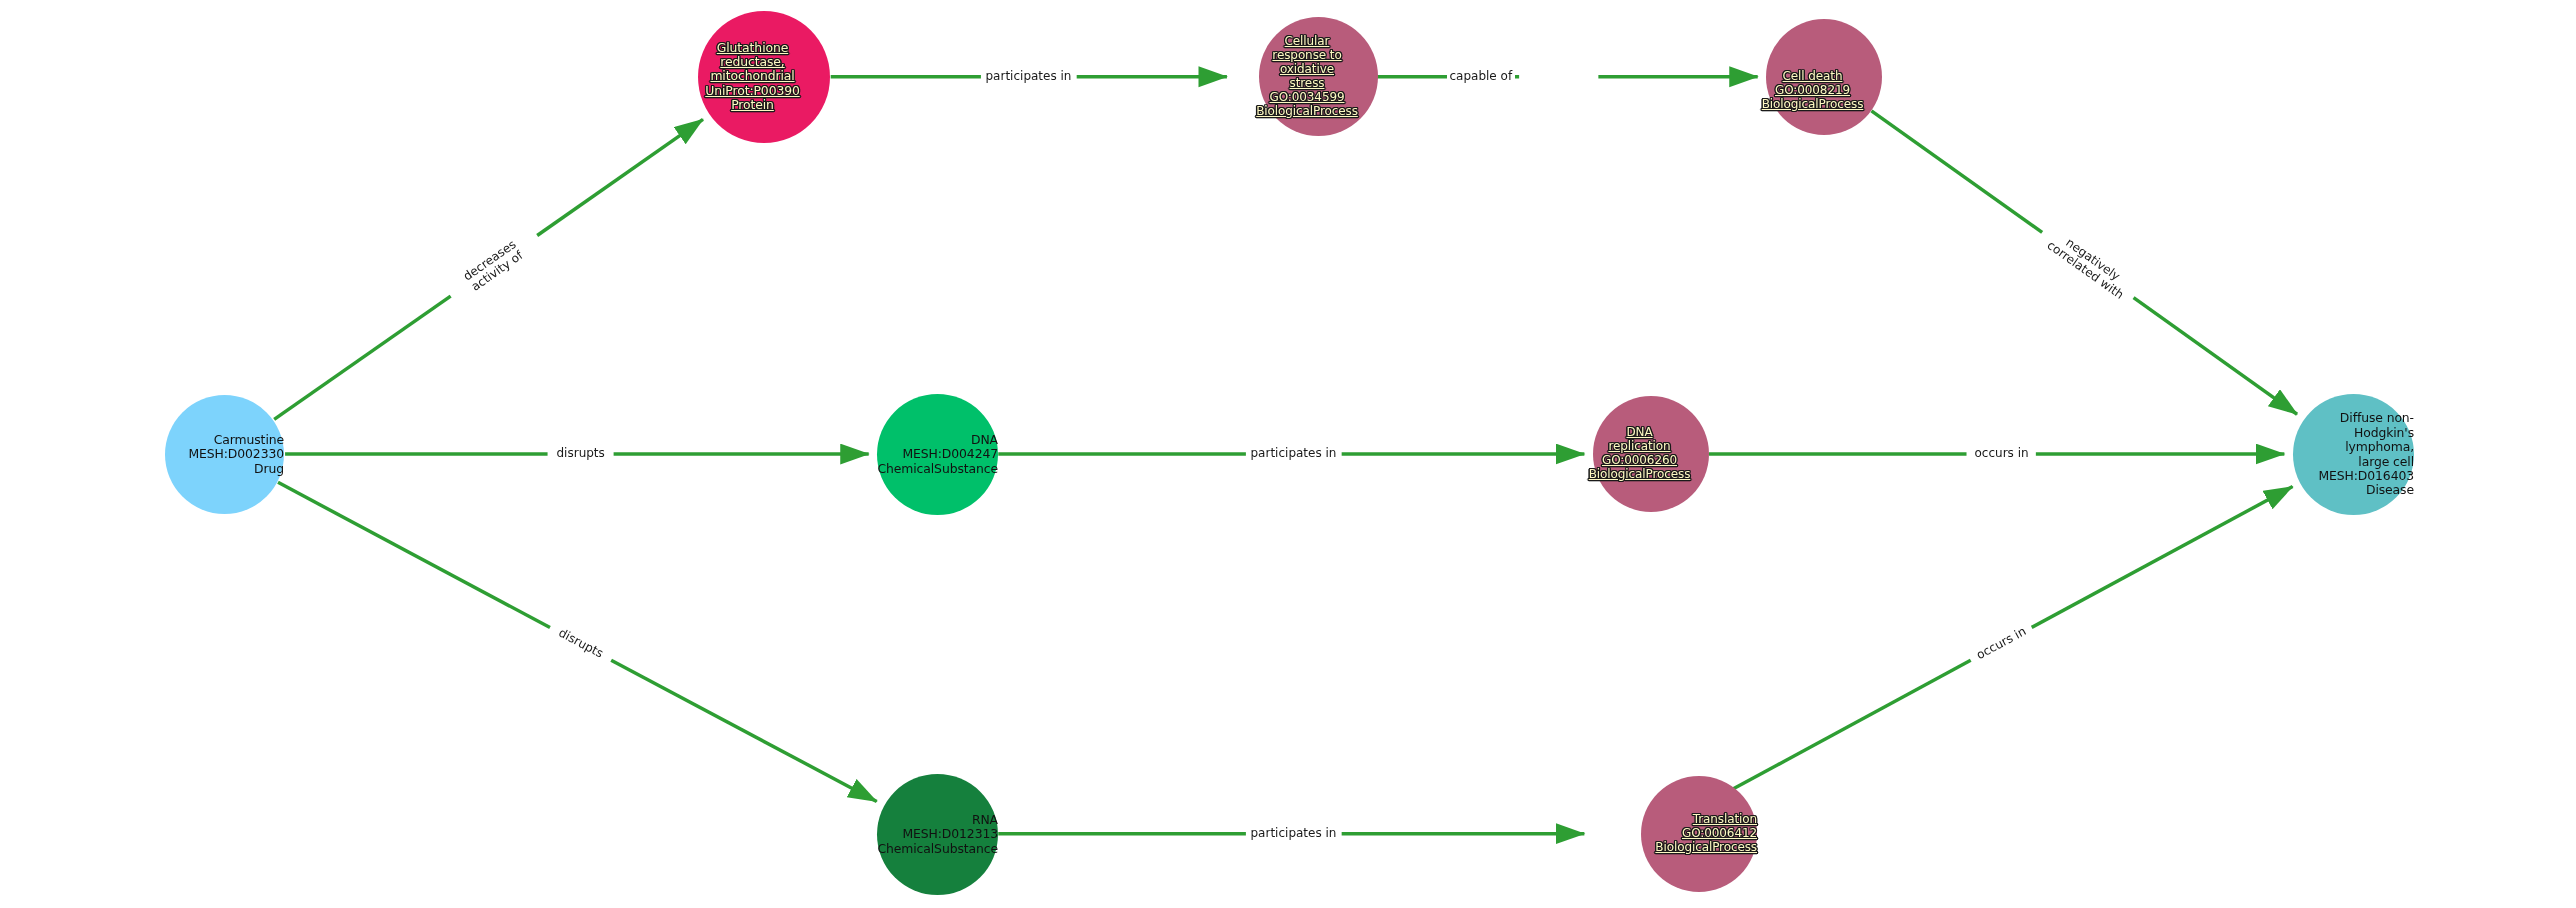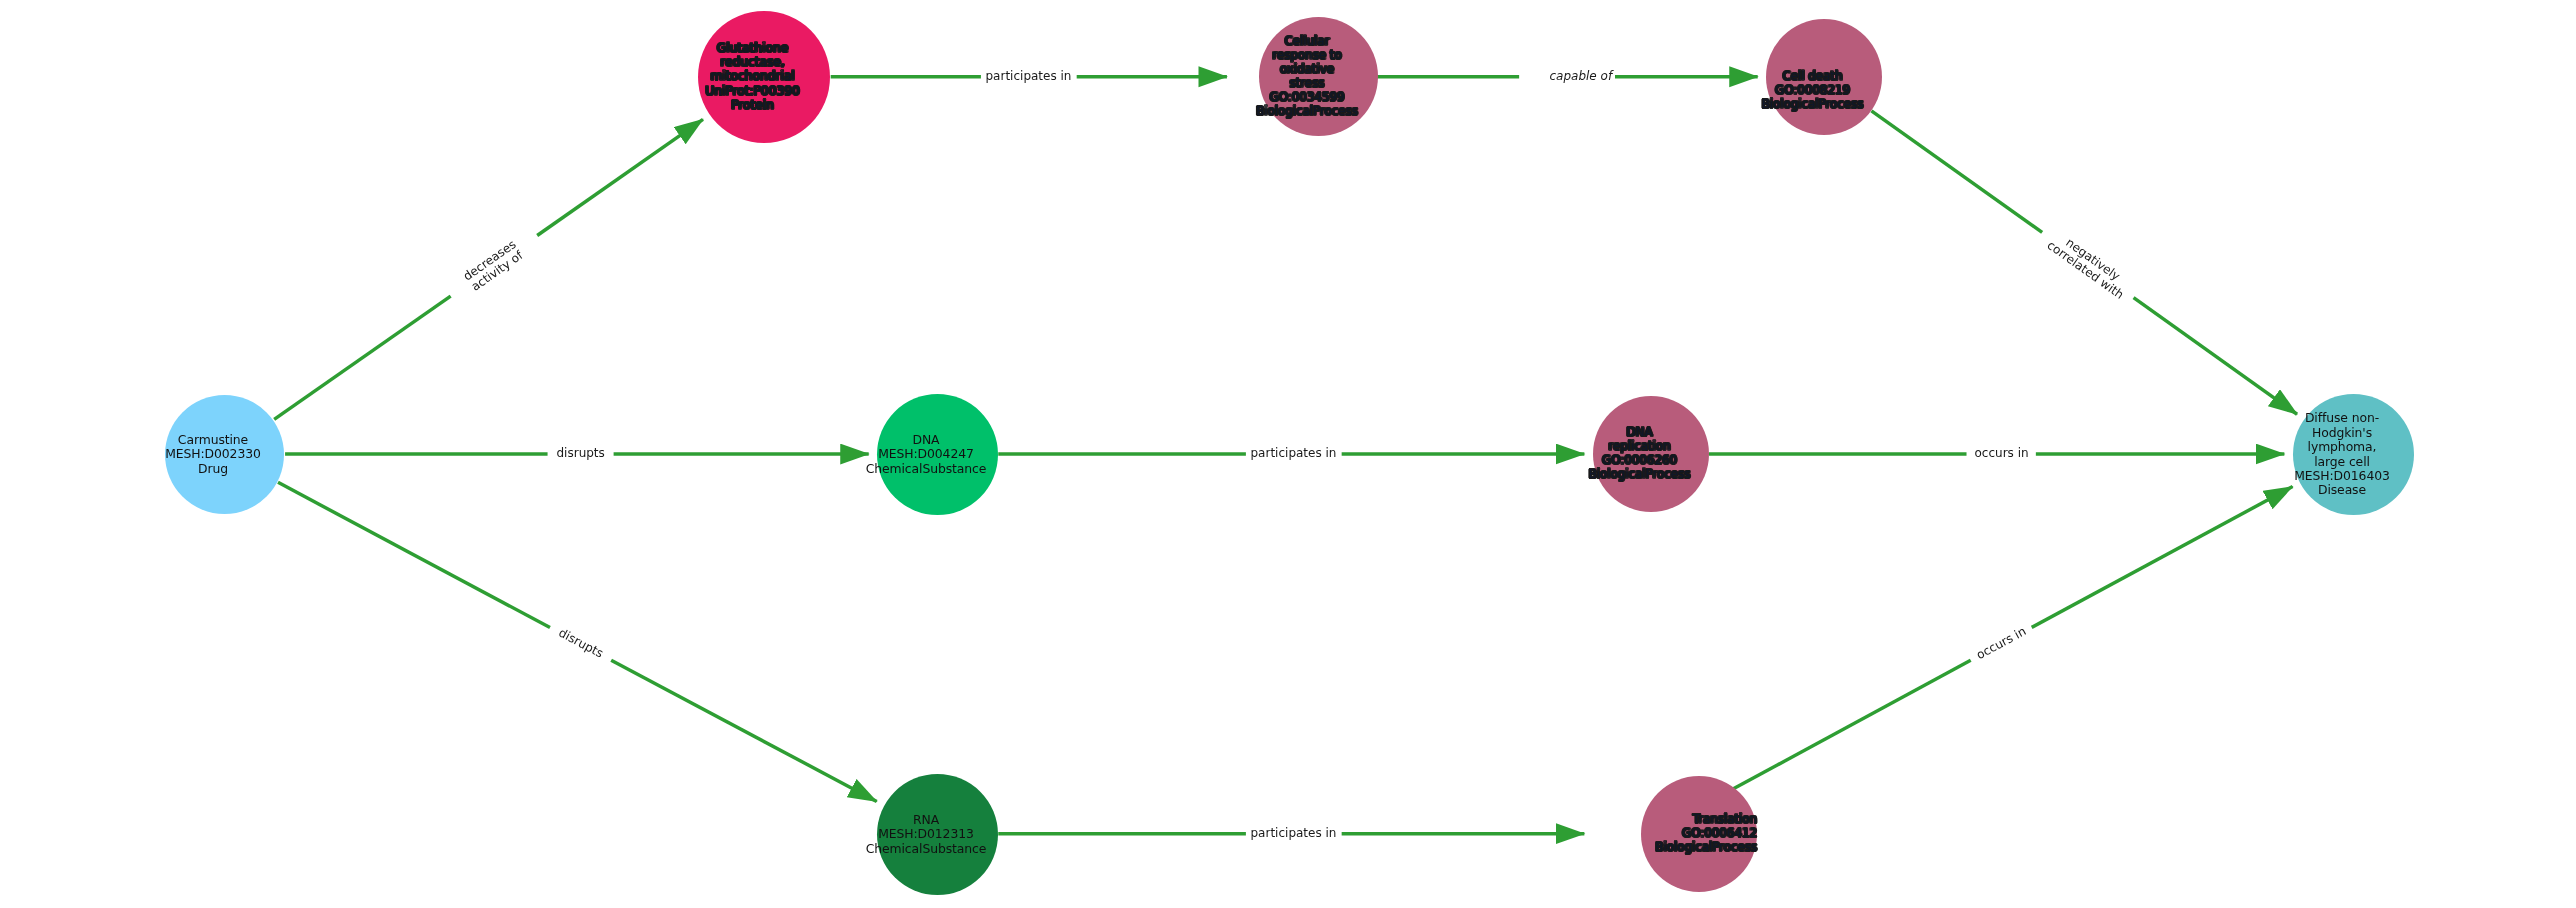--- a/index.html
+++ b/index.html
@@ -21,28 +21,29 @@
   }
   .node .node-label{
     display:block;
     line-height:1.16;
     white-space:pre-line;
     font-size:12.4px;
     letter-spacing:-0.1px;
   }
   
   .node.light-text .node-label{
-    color:#0f172a;
+    color:#fef9c3;
     text-shadow:
       -1px -1px 0 #1a1a1a, 1px -1px 0 #1a1a1a,
       -1px  1px 0 #1a1a1a, 1px  1px 0 #1a1a1a,
       -1.3px 0 0 #1a1a1a, 1.3px 0 0 #1a1a1a,
        0 -1.3px 0 #1a1a1a, 0 1.3px 0 #1a1a1a;
+    text-decoration: underline;
   }
-  .node.dark-text .node-label{ color:#111111; }
+  .node.dark-text .node-label{ color:#111111;text-align:right; }
 
   .edge-label{
     position:absolute;
     z-index:6;
     color:#1a1a1a;
     font-size:12px;
     line-height:1.12;
     text-align:center;
     white-space:pre-line;
     background:#ffffff;
@@ -136,21 +137,21 @@
       <div class="node light-text" style="left: 1641px; top: 776px; width: 116px; height: 116px; background: rgb(184, 92, 123); text-align: right;">
         <span class="node-label" style="font-size: 12px; width: 162px; margin-left: -23px;">Translation
 GO:0006412
 BiologicalProcess</span>
       </div>
     </div>
   <div id="edge-labels-group">
       <div class="edge-label" style="left: 461px; top: 253px; transform: rotate(-35deg);">decreases
 activity of</div>
       <div class="edge-label" style="left: 983px; top: 70px; transform: rotate(0deg);">participates in</div>
-      <div class="edge-label" style="left: 1547px; top: 70px; transform: rotate(0deg); font-style: italic;">capable of</div>
+      <div class="edge-label" style="left: 1447px; top: 70px; transform: rotate(0deg);">capable of</div>
       <div class="edge-label" style="left: 2041px; top: 252px; transform: rotate(35.5deg);">negatively
 correlated with</div>
       <div class="edge-label" style="left: 554px; top: 447px; transform: rotate(0deg);">disrupts</div>
       <div class="edge-label" style="left: 1248px; top: 447px; transform: rotate(0deg);">participates in</div>
       <div class="edge-label" style="left: 1972px; top: 447px; transform: rotate(0deg);">occurs in</div>
       <div class="edge-label" style="left: 554px; top: 637px; transform: rotate(28deg);">disrupts</div>
       <div class="edge-label" style="left: 1248px; top: 827px; transform: rotate(0deg);">participates in</div>
       <div class="edge-label" style="left: 1972px; top: 637px; transform: rotate(-28.4deg);">occurs in</div>
     </div>
 </div>

